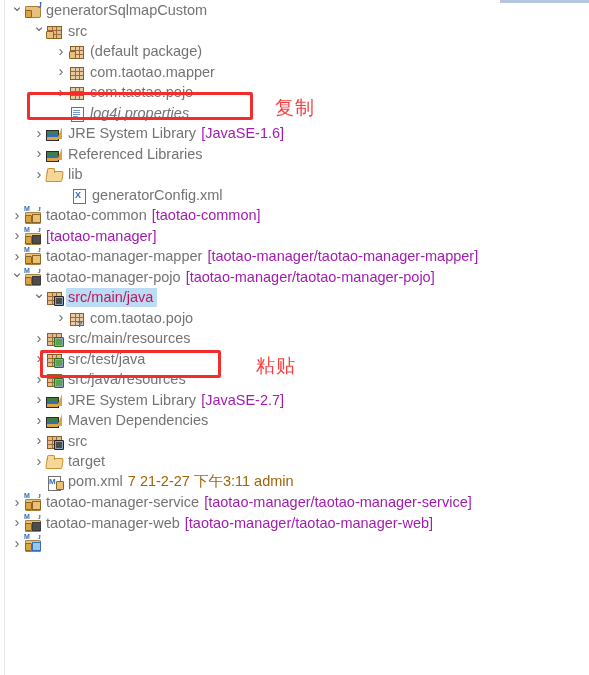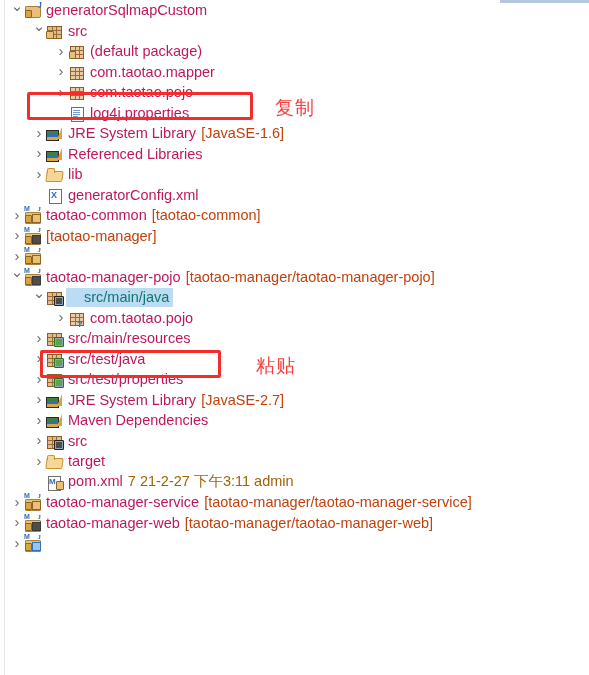--- a/index.html
+++ b/index.html
@@ -63,23 +63,23 @@
     height: 16px;
     margin-right: 4px;
     position: relative;
     display: inline-block;
   }
   .label-wrap {
     display: inline-flex;
     align-items: baseline;
     gap: 5px;
   }
-  .name { color: #be185d; }
-  .sel .name { color: #0f766e; margin-left: 16px; }
-  .loc { color: #c2410c; }
+  .name { color: #737373; }
+  .sel .name { color: #be185d; }
+  .loc { color: #a21caf; }
   .meta { color: #a16207; }
   .hl {
     background: #bcdcf4;
     padding: 1px 4px 2px 2px;
     margin-left: -2px;
     border-radius: 1px;
   }
 
   
   
@@ -390,21 +390,21 @@
     </div>
     <div class="row" style="padding-left: 54px;">
       <span class="twisty" style="font-size: 15px; top: -1px;">›</span>
       <span class="icon">
         <span class="ic-pkg"></span>
       </span>
       <span class="label-wrap">
         <span class="name">com.taotao.pojo</span>
       </span>
     </div>
-    <div class="row" style="padding-left: 54px;">
+    <div class="row" style="padding-left: 54px; font-style: italic;">
       <span class="twisty empty"></span>
       <span class="icon">
         <span class="ic-file"></span>
       </span>
       <span class="label-wrap">
         <span class="name">log4j.properties</span>
       </span>
     </div>
     <div class="row" style="padding-left: 32px;">
       <span class="twisty" style="font-size: 15px; top: -1px;">›</span>
@@ -427,21 +427,21 @@
     </div>
     <div class="row" style="padding-left: 32px;">
       <span class="twisty" style="font-size: 15px; top: -1px;">›</span>
       <span class="icon">
         <span class="ic-folder"></span>
       </span>
       <span class="label-wrap">
         <span class="name">lib</span>
       </span>
     </div>
-    <div class="row" style="padding-left: 32px;">
+    <div class="row" style="padding-left: 32px; margin-left: 24px;">
       <span class="twisty empty"></span>
       <span class="icon">
         <span class="ic-xml"></span>
       </span>
       <span class="label-wrap">
         <span class="name">generatorConfig.xml</span>
       </span>
     </div>
     <div class="row" style="padding-left: 10px;">
       <span class="twisty" style="font-size: 15px; top: -1px;">›</span>
@@ -475,20 +475,24 @@
     <div class="row" style="padding-left: 10px;">
       <span class="twisty" style="font-size: 15px; top: -1px;">›</span>
       <span class="icon">
         <span class="ic-mvnproj">
           <span class="mvn-m">M</span>
           <span class="mvn-j">J</span>
           <span class="mvn-lock"></span>
           <span class="mvn-deco tan"></span>
         </span>
       </span>
+      <span class="label-wrap">
+        <span class="name">taotao-manager-mapper</span>
+        <span class="loc">[taotao-manager/taotao-manager-mapper]</span>
+      </span>
     </div>
     <div class="row" style="padding-left: 10px;">
       <span class="twisty" style="font-size: 15px; top: -5px;">⌄</span>
       <span class="icon">
         <span class="ic-mvnproj">
           <span class="mvn-m">M</span>
           <span class="mvn-j">J</span>
           <span class="mvn-lock"></span>
           <span class="mvn-deco dark"></span>
         </span>
@@ -533,21 +537,21 @@
       <span class="label-wrap">
         <span class="name">src/test/java</span>
       </span>
     </div>
     <div class="row" style="padding-left: 32px;">
       <span class="twisty" style="font-size: 15px; top: -1px;">›</span>
       <span class="icon">
         <span class="ic-srcfolder green"></span>
       </span>
       <span class="label-wrap">
-        <span class="name">src/test/properties</span>
+        <span class="name">src/java/resources</span>
       </span>
     </div>
     <div class="row" style="padding-left: 32px;">
       <span class="twisty" style="font-size: 15px; top: -1px;">›</span>
       <span class="icon">
         <span class="ic-lib"></span>
       </span>
       <span class="label-wrap">
         <span class="name">JRE System Library</span>
         <span class="loc">[JavaSE-2.7]</span>

